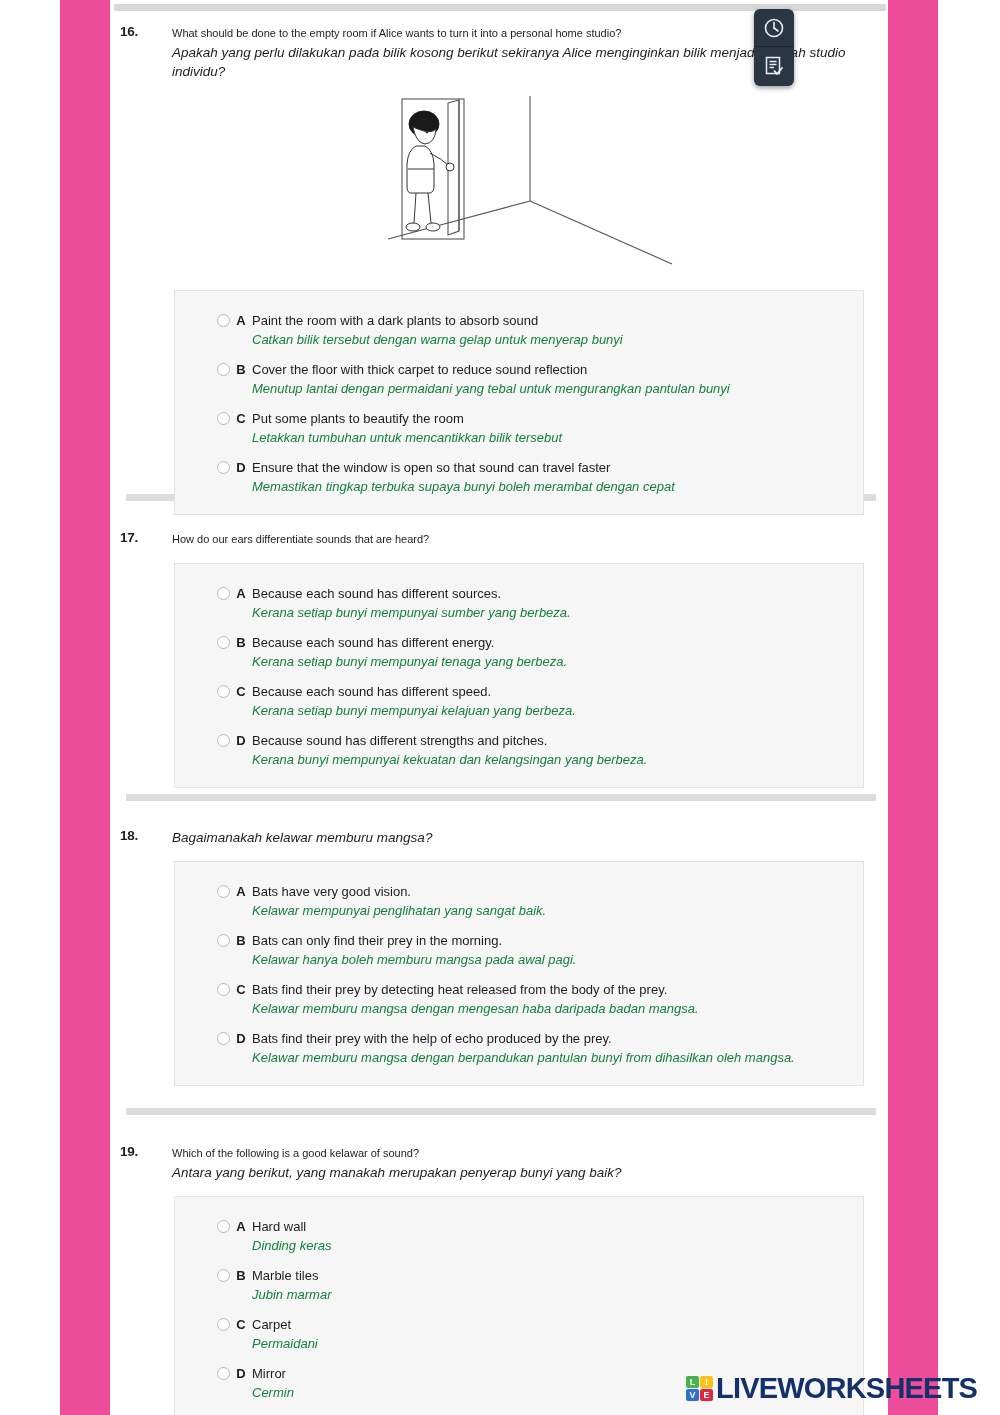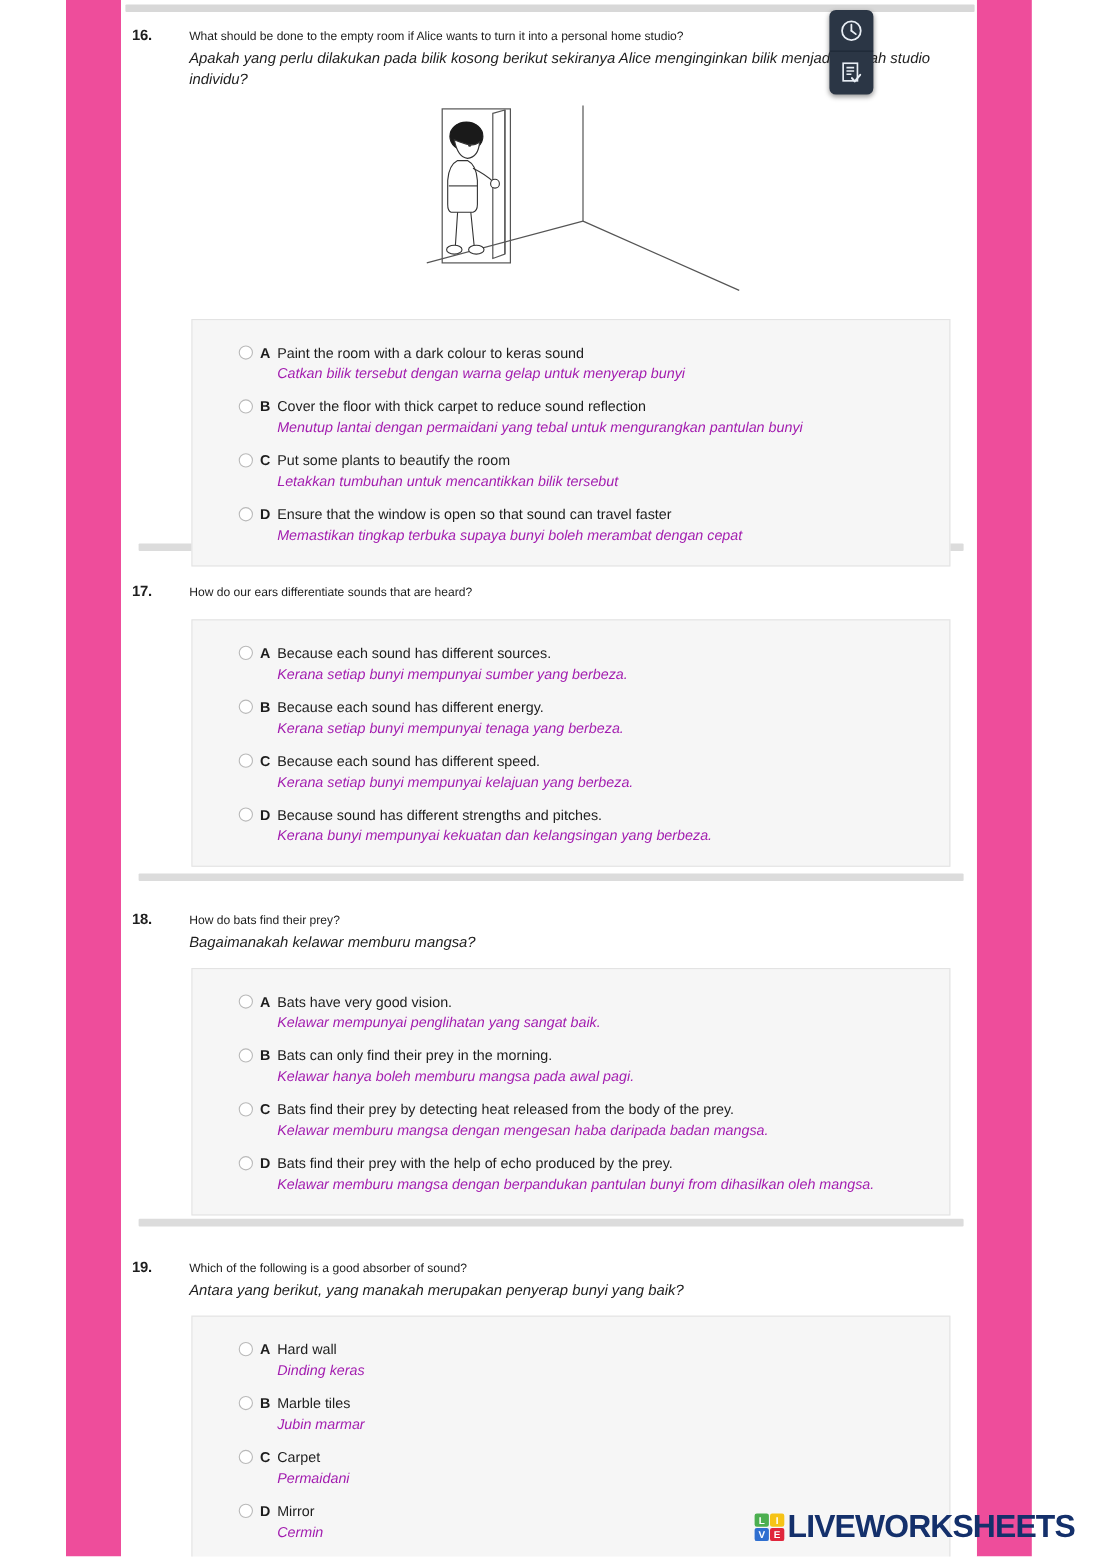--- a/index.html
+++ b/index.html
@@ -134,21 +134,21 @@
   }
   .opt-text { flex: 1 1 auto; }
   .opt-en {
     font-size: 13px;
     color: #1d1d1d;
     line-height: 19px;
   }
   .opt-ms {
     font-size: 13px;
     font-style: italic;
-    color: #a21caf;
+    color: #15803d;
     line-height: 19px;
   }
 
   
   .float-toolbar {
     position: absolute;
     left: 754px;
     top: 9px;
     width: 40px;
     height: 77px;
@@ -254,21 +254,21 @@
           <ellipse cx="53" cy="136" rx="7" ry="4" fill="#ffffff"></ellipse>
         </g>
       </svg>
     </div>
 
     <div class="answers">
       <div class="option">
         <span class="radio"></span>
         <span class="opt-letter">A</span>
         <span class="opt-text">
-          <span class="opt-en">Paint the room with a dark colour to keras sound</span><br>
+          <span class="opt-en">Paint the room with a dark plants to absorb sound</span><br>
           <span class="opt-ms">Catkan bilik tersebut dengan warna gelap untuk menyerap bunyi</span>
         </span>
       </div>
       <div class="option">
         <span class="radio"></span>
         <span class="opt-letter">B</span>
         <span class="opt-text">
           <span class="opt-en">Cover the floor with thick carpet to reduce sound reflection</span><br>
           <span class="opt-ms">Menutup lantai dengan permaidani yang tebal untuk mengurangkan pantulan bunyi</span>
         </span>
@@ -329,21 +329,20 @@
           <span class="opt-en">Because sound has different strengths and pitches.</span><br>
           <span class="opt-ms">Kerana bunyi mempunyai kekuatan dan kelangsingan yang berbeza.</span>
         </span>
       </div>
     </div>
   </div>
 
   <div class="question" style="top:828px">
     <div class="q-head">
       <span class="q-num">18.</span>
-      <div class="q-en">How do bats find their prey?</div>
       <div class="q-ms">Bagaimanakah kelawar memburu mangsa?</div>
     </div>
     <div class="answers">
       <div class="option">
         <span class="radio"></span>
         <span class="opt-letter">A</span>
         <span class="opt-text">
           <span class="opt-en">Bats have very good vision.</span><br>
           <span class="opt-ms">Kelawar mempunyai penglihatan yang sangat baik.</span>
         </span>
@@ -371,21 +370,21 @@
           <span class="opt-en">Bats find their prey with the help of echo produced by the prey.</span><br>
           <span class="opt-ms">Kelawar memburu mangsa dengan berpandukan pantulan bunyi from dihasilkan oleh mangsa.</span>
         </span>
       </div>
     </div>
   </div>
 
   <div class="question" style="top:1144px">
     <div class="q-head">
       <span class="q-num">19.</span>
-      <div class="q-en">Which of the following is a good absorber of sound?</div>
+      <div class="q-en">Which of the following is a good kelawar of sound?</div>
       <div class="q-ms">Antara yang berikut, yang manakah merupakan penyerap bunyi yang baik?</div>
     </div>
     <div class="answers">
       <div class="option">
         <span class="radio"></span>
         <span class="opt-letter">A</span>
         <span class="opt-text">
           <span class="opt-en">Hard wall</span><br>
           <span class="opt-ms">Dinding keras</span>
         </span>

